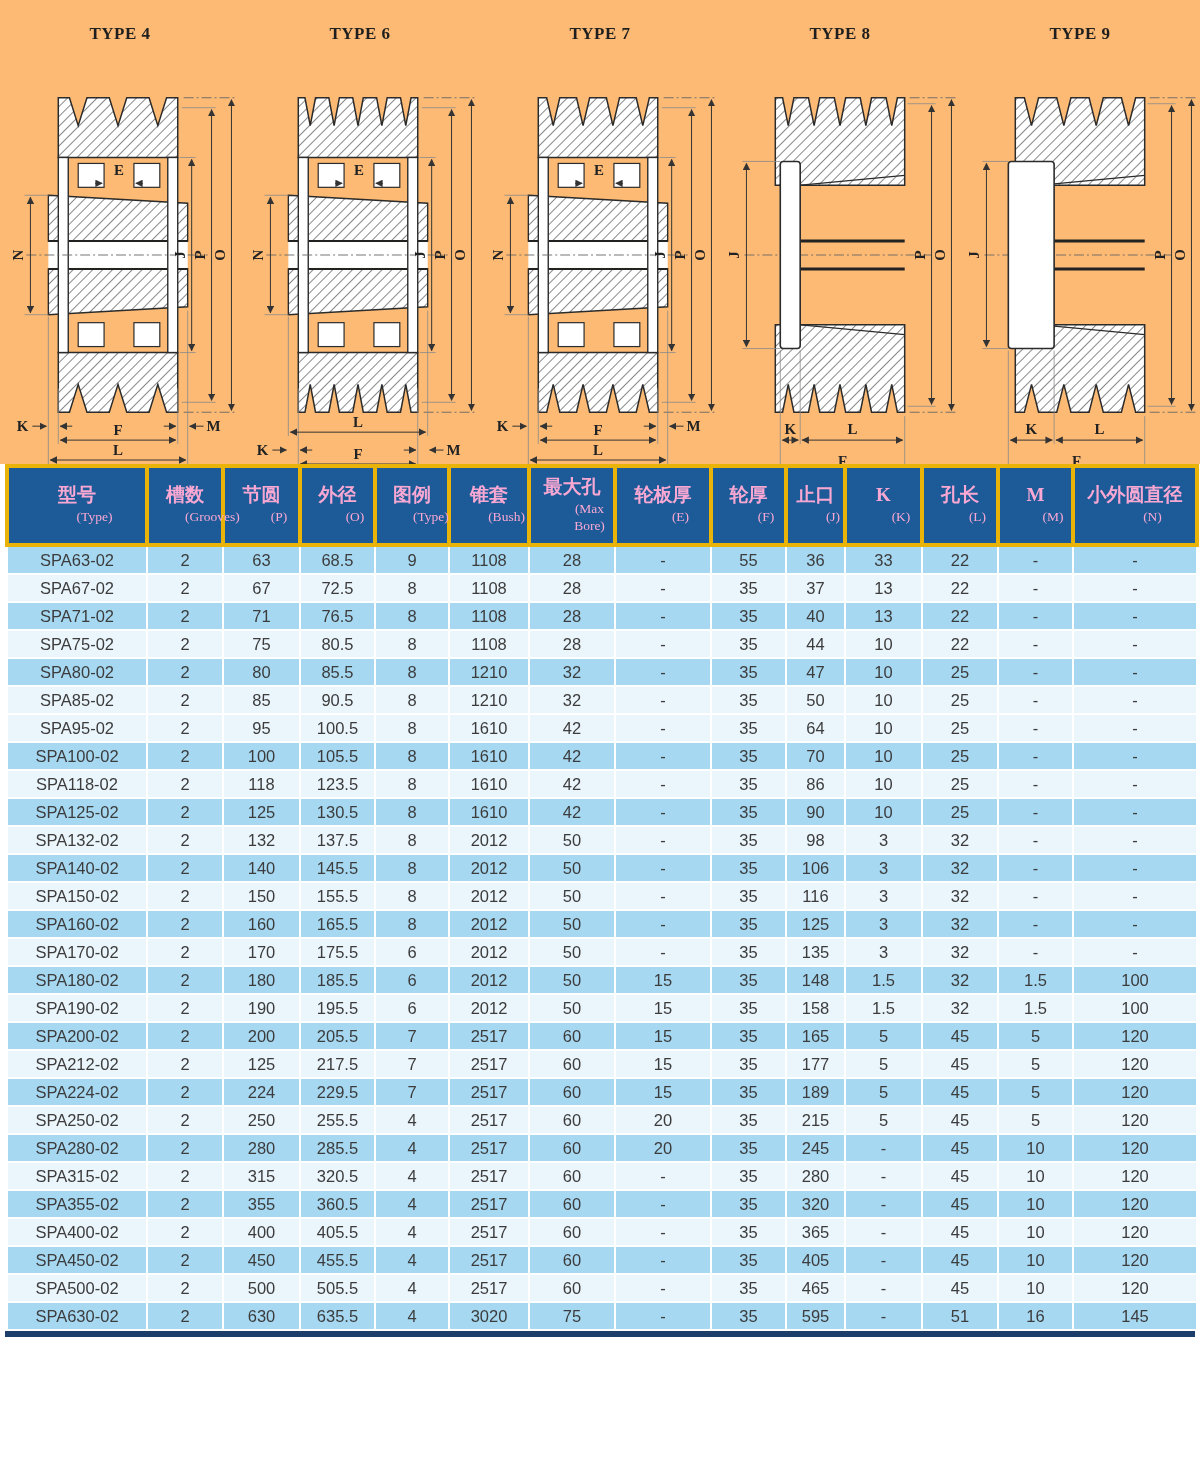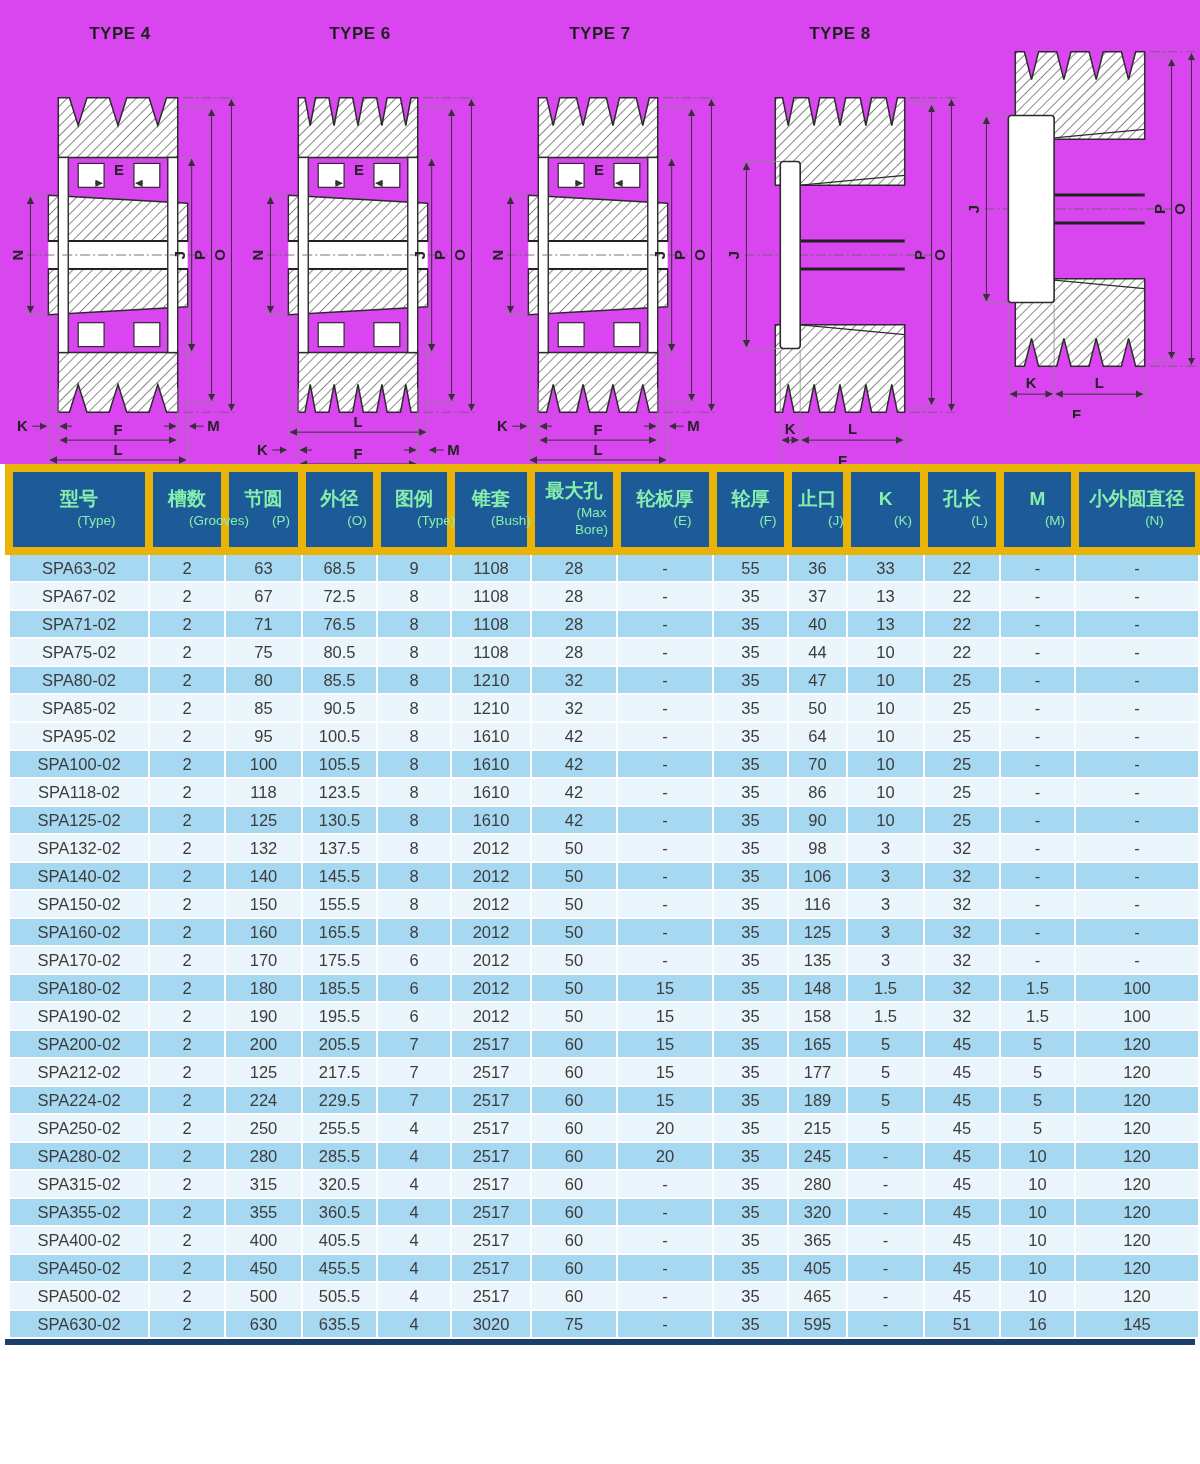--- a/index.html
+++ b/index.html
@@ -1,23 +1,23 @@
 <!DOCTYPE html>
 <html><head>
 <meta charset="utf-8">
 <style>
   html,body{margin:0;padding:0;background:#ffffff;}
   body{width:1200px;font-family:"Liberation Sans",sans-serif;}
-  .drawings-row{display:flex;width:1200px;height:464px;background:#d946ef;}
+  .drawings-row{display:flex;width:1200px;height:464px;background:#fdba74;font-family:Liberation Serif, serif;}
   .dcell{width:240px;flex:0 0 240px;position:relative;}
   .dtitle{height:46px;box-sizing:border-box;padding-top:24px;text-align:center;
           font-size:17px;font-weight:700;color:#1f1f1f;letter-spacing:.5px;}
   .dsvg{width:240px;height:418px;}
   table.spec{width:1190px;margin:0 5px;border-collapse:collapse;table-layout:fixed;}
-  table.spec th{background:#1c5b97;color:#86efac;border:8px solid #eab308;padding:7px 1px 9px;vertical-align:middle;}
+  table.spec th{background:#1c5b97;color:#f9a8d4;border:4px solid #eab308;padding:7px 1px 9px;vertical-align:middle;font-family:Liberation Serif, serif;}
   table.spec th .zh{font-size:19px;font-weight:700;line-height:1.3;}
   table.spec th .en{font-size:13.5px;font-weight:400;line-height:1.25;margin-top:1px;padding-left:35px;}
   table.spec td{height:26px;text-align:center;vertical-align:middle;border:2px solid #fff;
                 padding:0;font-size:16.5px;color:#3c3c3c;}
   tr.odd  td{background:#a6d8f2;}
   tr.even td{background:#eaf5fc;}
   .bottom-bar{height:6px;background:#1c3e6b;width:1190px;margin:0 5px;}
 </style>
 </head>
 <body>
@@ -243,20 +243,21 @@
           <line x1="185" y1="372" x2="185" y2="432" stroke="#8a8a8a" stroke-width="0.8"></line>
           <line x1="62" y1="396" x2="78" y2="396" stroke="#333" stroke-width="1" marker-start="url(#a3)" marker-end="url(#a3)"></line>
           <text x="70" y="390" text-anchor="middle" font-size="15" font-weight="600" fill="#222">K</text>
           <line x1="82" y1="396" x2="183" y2="396" stroke="#333" stroke-width="1" marker-start="url(#a3)" marker-end="url(#a3)"></line>
           <text x="132.5" y="390" text-anchor="middle" font-size="15" font-weight="600" fill="#222">L</text>
           <line x1="62" y1="428" x2="183" y2="428" stroke="#333" stroke-width="1" marker-start="url(#a3)" marker-end="url(#a3)"></line>
           <text x="122.5" y="422" text-anchor="middle" font-size="15" font-weight="600" fill="#222">F</text>
         </svg></div>
     </div>
     <div class="dcell">
+      <div class="dtitle">TYPE 9</div>
       <div class="dsvg"><svg viewBox="0 0 240 420" width="240" height="418">
   <defs>
     <pattern id="h4" width="7" height="7" patternUnits="userSpaceOnUse" patternTransform="rotate(45)">
       <rect width="7" height="7" fill="#fff"></rect>
               <line x1="0" y1="0" x2="0" y2="7" stroke="#555" stroke-width="1.4"></line>
     </pattern>
     <marker id="a4" viewBox="0 0 10 10" refX="9" refY="5" markerWidth="7.5" markerHeight="7.5" orient="auto-start-reverse">
       <path d="M0,0L10,5L0,10Z" fill="#333"></path>
     </marker>
   </defs>

